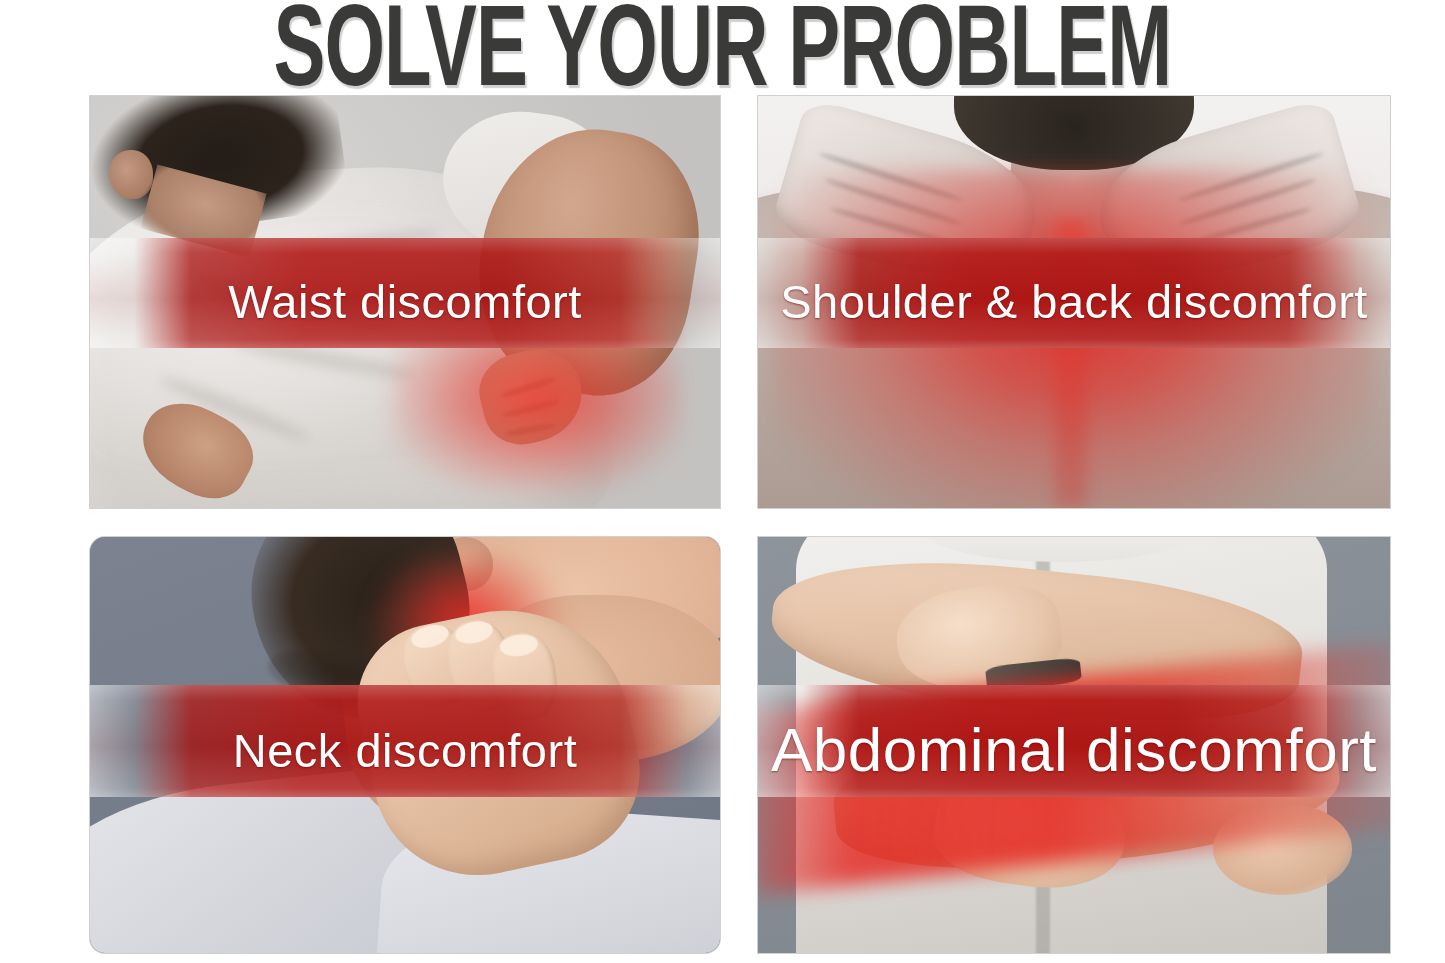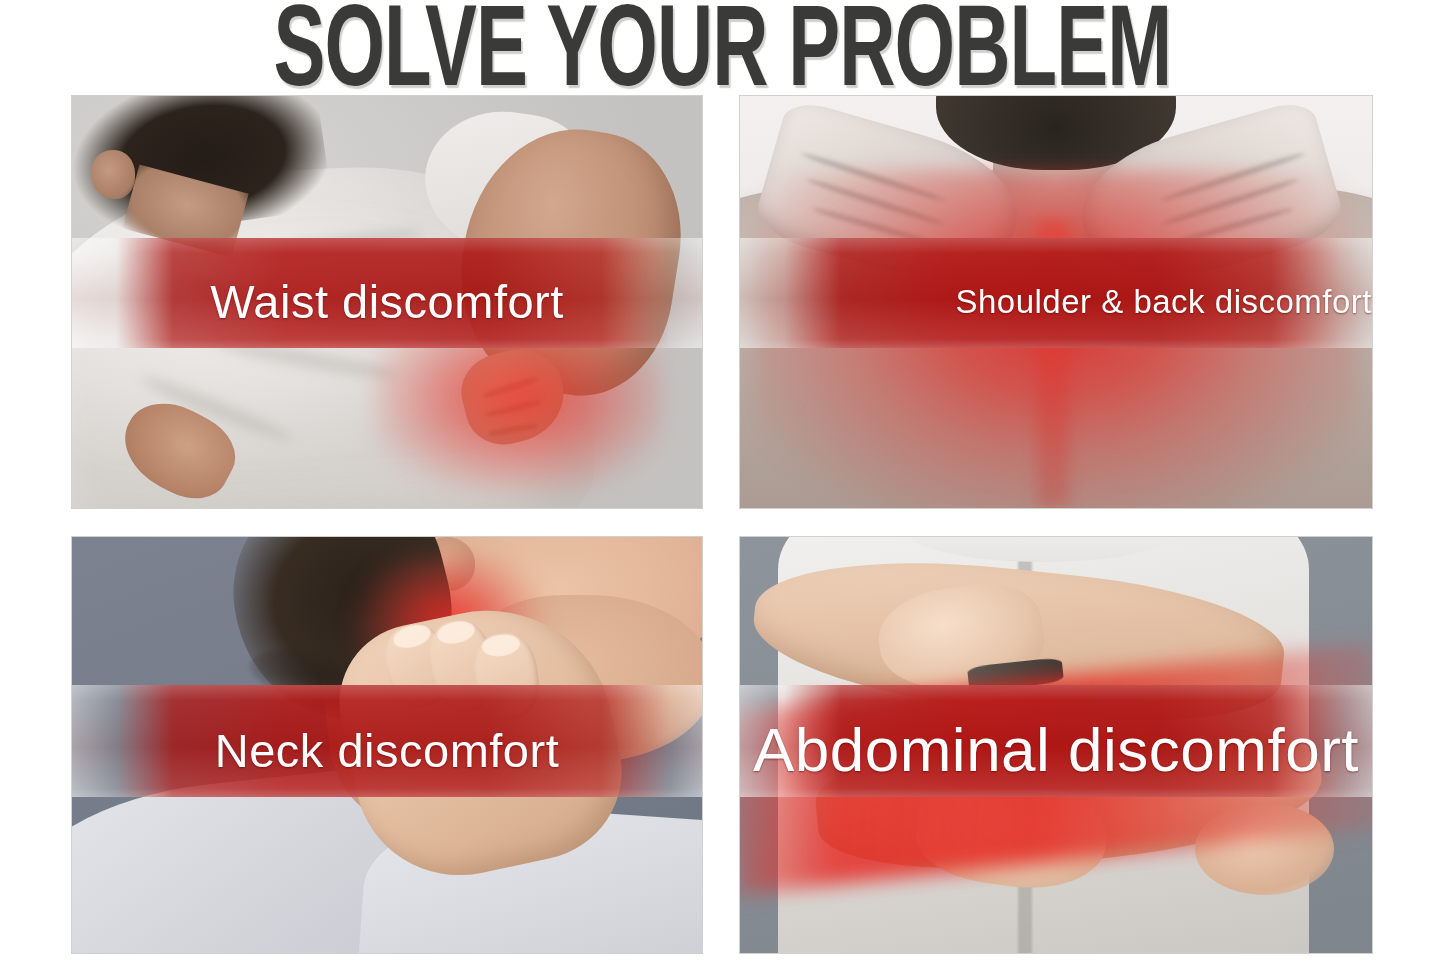--- a/index.html
+++ b/index.html
@@ -19,29 +19,29 @@
     letter-spacing:-1px;
     color:#3a3a38;
     transform:scaleX(1.02);
     text-shadow:2px 2px 1px rgba(120,120,120,.35);
     white-space:nowrap;
     -webkit-font-smoothing:antialiased;
   }
   .title span{display:inline-block;transform:scaleY(1.38) scaleX(0.92);transform-origin:center;}
 
   
-  .grid{position:absolute;left:72px;top:96px;width:1096px;height:857px;}
+  .grid{position:absolute;left:90px;top:96px;width:1096px;height:857px;}
   .panel{
     position:absolute;overflow:hidden;
     box-shadow:0 0 0 1px rgba(150,150,150,.45);
     background:#9a9a9a;
   }
   .p1{left:0;   top:0;   width:630px;height:412px;}
   .p2{left:668px;top:0;  width:632px;height:412px;}
-  .p3{left:0;   top:441px;width:630px;height:416px;}
+  .p3{left:0;   top:441px;width:630px;height:416px;border-radius:15px;}
   .p4{left:668px;top:441px;width:632px;height:416px;}
 
   .photo{position:absolute;inset:0;overflow:hidden;}
 
   
   .p1 .bg{position:absolute;inset:0;
     background:
       radial-gradient(ellipse 70% 60% at 22% 18%, #d7d5d3 0%, #cfcdcb 40%, #c4c2c0 100%),
       linear-gradient(170deg,#d9d7d5 0%,#cbc9c7 55%,#bfbdbb 100%);
   }
@@ -239,21 +239,21 @@
     font-weight:normal;
     line-height:1;
     letter-spacing:.5px;
     white-space:nowrap;
     text-shadow:0 1px 2px rgba(90,0,0,.55);
   }
 
   .p1 .band{top:142px;height:110px;}
   .p1 .caption{font-size:47px;transform:translateY(8px);}
   .p2 .band{top:142px;height:110px;}
-  .p2 .caption{font-size:33px;transform:translateY(8px);text-align:right;}
+  .p2 .caption{font-size:47px;transform:translateY(8px);}
   .p3 .band{top:148px;height:112px;}
   .p3 .caption{font-size:47px;transform:translateY(9px);}
   .p4 .band{top:148px;height:112px;}
   .p4 .caption{font-size:62px;transform:translateY(9px);}
 </style>
 </head>
 <body>
 
 <div class="title">
   <span>SOLVE YOUR PROBLEM</span>

